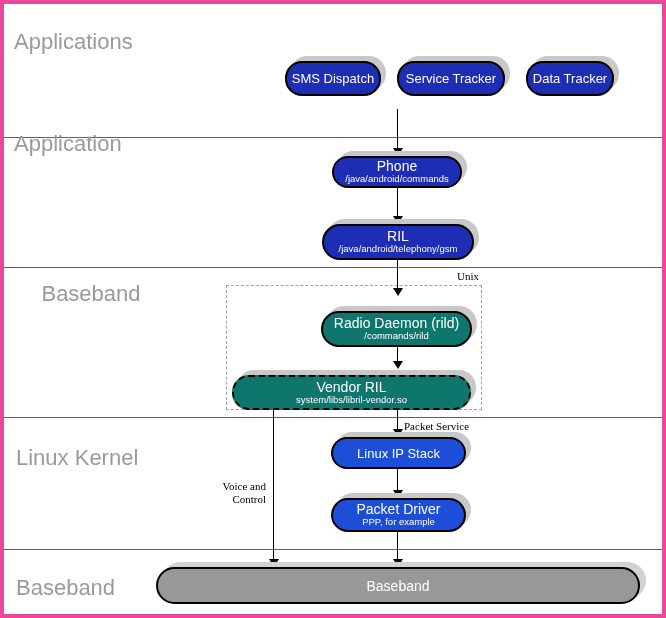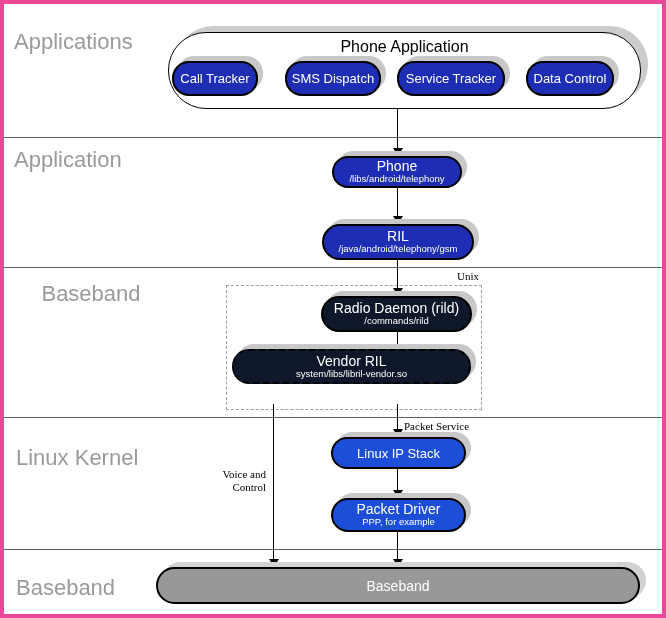--- a/index.html
+++ b/index.html
@@ -13,21 +13,21 @@
     position:absolute;color:#9a9a9a;font-size:22px;line-height:28px;
     white-space:nowrap;
   }
   .pill{
     position:absolute;box-sizing:border-box;border:2px solid #000;
     border-radius:18px;color:#fff;display:flex;flex-direction:column;
     align-items:center;justify-content:center;text-align:center;
     box-shadow:5px -5px 0 #c8c8c8;
   }
   .pill.blue{background:#1e2eb4;}
-  .pill.green{background:#0f172a;}
+  .pill.green{background:#0f766e;margin-top:15px;}
   .pill.red{background:#1d4ed8;}
   .pill.gray{background:#989898;border-radius:19px;box-shadow:6px -5px 0 #d2d2d2;}
   .pill.dashed{border-style:dashed;}
   .pill-title{font-size:14px;line-height:14px;}
   .pill-sub{font-size:9.5px;line-height:12px;}
   .pill-single{font-size:13px;line-height:15px;}
   .app-container{
     position:absolute;left:164px;top:28px;width:473px;height:77px;
     box-sizing:border-box;border:1px solid #000;border-radius:38px;
     background:#fff;box-shadow:7px -6px 0 #cccccc;
@@ -55,47 +55,41 @@
 <div class="frame">
 
   <div class="divider" style="top:133px"></div>
   <div class="divider" style="top:263px"></div>
   <div class="divider" style="top:413px"></div>
   <div class="divider" style="top:545px"></div>
 
   <div class="section-label" style="left:10px;top:24px">
     <div>Applications</div>
   </div>
-  <div class="section-label" style="left:10px;top:142px">
+  <div class="section-label" style="left:10px;top:126px">
     <div>Application</div>
   </div>
   <div class="section-label" style="left:8px;top:276px;width:158px;text-align:center">
     <div>Baseband</div>
   </div>
   <div class="section-label" style="left:12px;top:440px">
     <div>Linux Kernel</div>
   </div>
   <div class="section-label" style="left:12px;top:570px">
     <div>Baseband</div>
   </div>
 
-  <div class="app-container">
-    <div class="app-title">Phone Application</div>
-  </div>
-  <div class="pill blue pill-single" style="left:168px;top:57px;width:86px;height:35px;border-radius:17px">
-    <span>Call Tracker</span>
-  </div>
   <div class="pill blue pill-single" style="left:281px;top:57px;width:96px;height:35px;border-radius:17px">
     <span>SMS Dispatch</span>
   </div>
   <div class="pill blue pill-single" style="left:393px;top:57px;width:108px;height:35px;border-radius:17px">
     <span>Service Tracker</span>
   </div>
   <div class="pill blue pill-single" style="left:522px;top:57px;width:88px;height:35px;border-radius:17px">
-    <span>Data Control</span>
+    <span>Data Tracker</span>
   </div>
 
   <div class="dashed-box"></div>
   <div class="annot" style="left:453px;top:266px">Unix</div>
 
   <div class="vline" style="left:393px;top:105px;height:40px"></div>
   <div class="arrowhead" style="left:389px;top:144px"></div>
 
   <div class="vline" style="left:393px;top:184px;height:29px"></div>
   <div class="arrowhead" style="left:389px;top:212px"></div>
@@ -112,39 +106,39 @@
   <div class="vline" style="left:393px;top:465px;height:22px"></div>
   <div class="arrowhead" style="left:389px;top:486px"></div>
 
   <div class="vline" style="left:393px;top:527px;height:29px"></div>
   <div class="arrowhead" style="left:389px;top:555px"></div>
 
   <div class="vline" style="left:269px;top:400px;height:156px"></div>
   <div class="arrowhead" style="left:265px;top:555px"></div>
 
   <div class="annot" style="left:400px;top:416px">Packet Service</div>
-  <div class="annot right-align" style="left:182px;top:464px;width:80px">
+  <div class="annot right-align" style="left:182px;top:476px;width:80px">
     <div>Voice and</div>
     <div>Control</div>
   </div>
 
   <div class="pill blue" style="left:328px;top:152px;width:130px;height:32px;border-radius:16px">
     <div class="pill-title">Phone</div>
-    <div class="pill-sub">/libs/android/telephony</div>
+    <div class="pill-sub">/java/android/commands</div>
   </div>
   <div class="pill blue" style="left:318px;top:220px;width:152px;height:36px;border-radius:18px">
     <div class="pill-title">RIL</div>
     <div class="pill-sub">/java/android/telephony/gsm</div>
   </div>
 
   <div class="pill green" style="left:317px;top:292px;width:151px;height:36px;border-radius:18px">
     <div class="pill-title">Radio Daemon (rild)</div>
     <div class="pill-sub">/commands/rild</div>
   </div>
-  <div class="pill green dashed" style="left:228px;top:345px;width:239px;height:35px;border-radius:17px">
+  <div class="pill green dashed" style="left:228px;top:356px;width:239px;height:35px;border-radius:17px">
     <div class="pill-title">Vendor RIL</div>
     <div class="pill-sub">system/libs/libril-vendor.so</div>
   </div>
 
   <div class="pill red pill-single" style="left:327px;top:433px;width:135px;height:32px;border-radius:16px">
     <span>Linux IP Stack</span>
   </div>
   <div class="pill red" style="left:327px;top:494px;width:135px;height:34px;border-radius:17px">
     <div class="pill-title">Packet Driver</div>
     <div class="pill-sub">PPP, for example</div>

